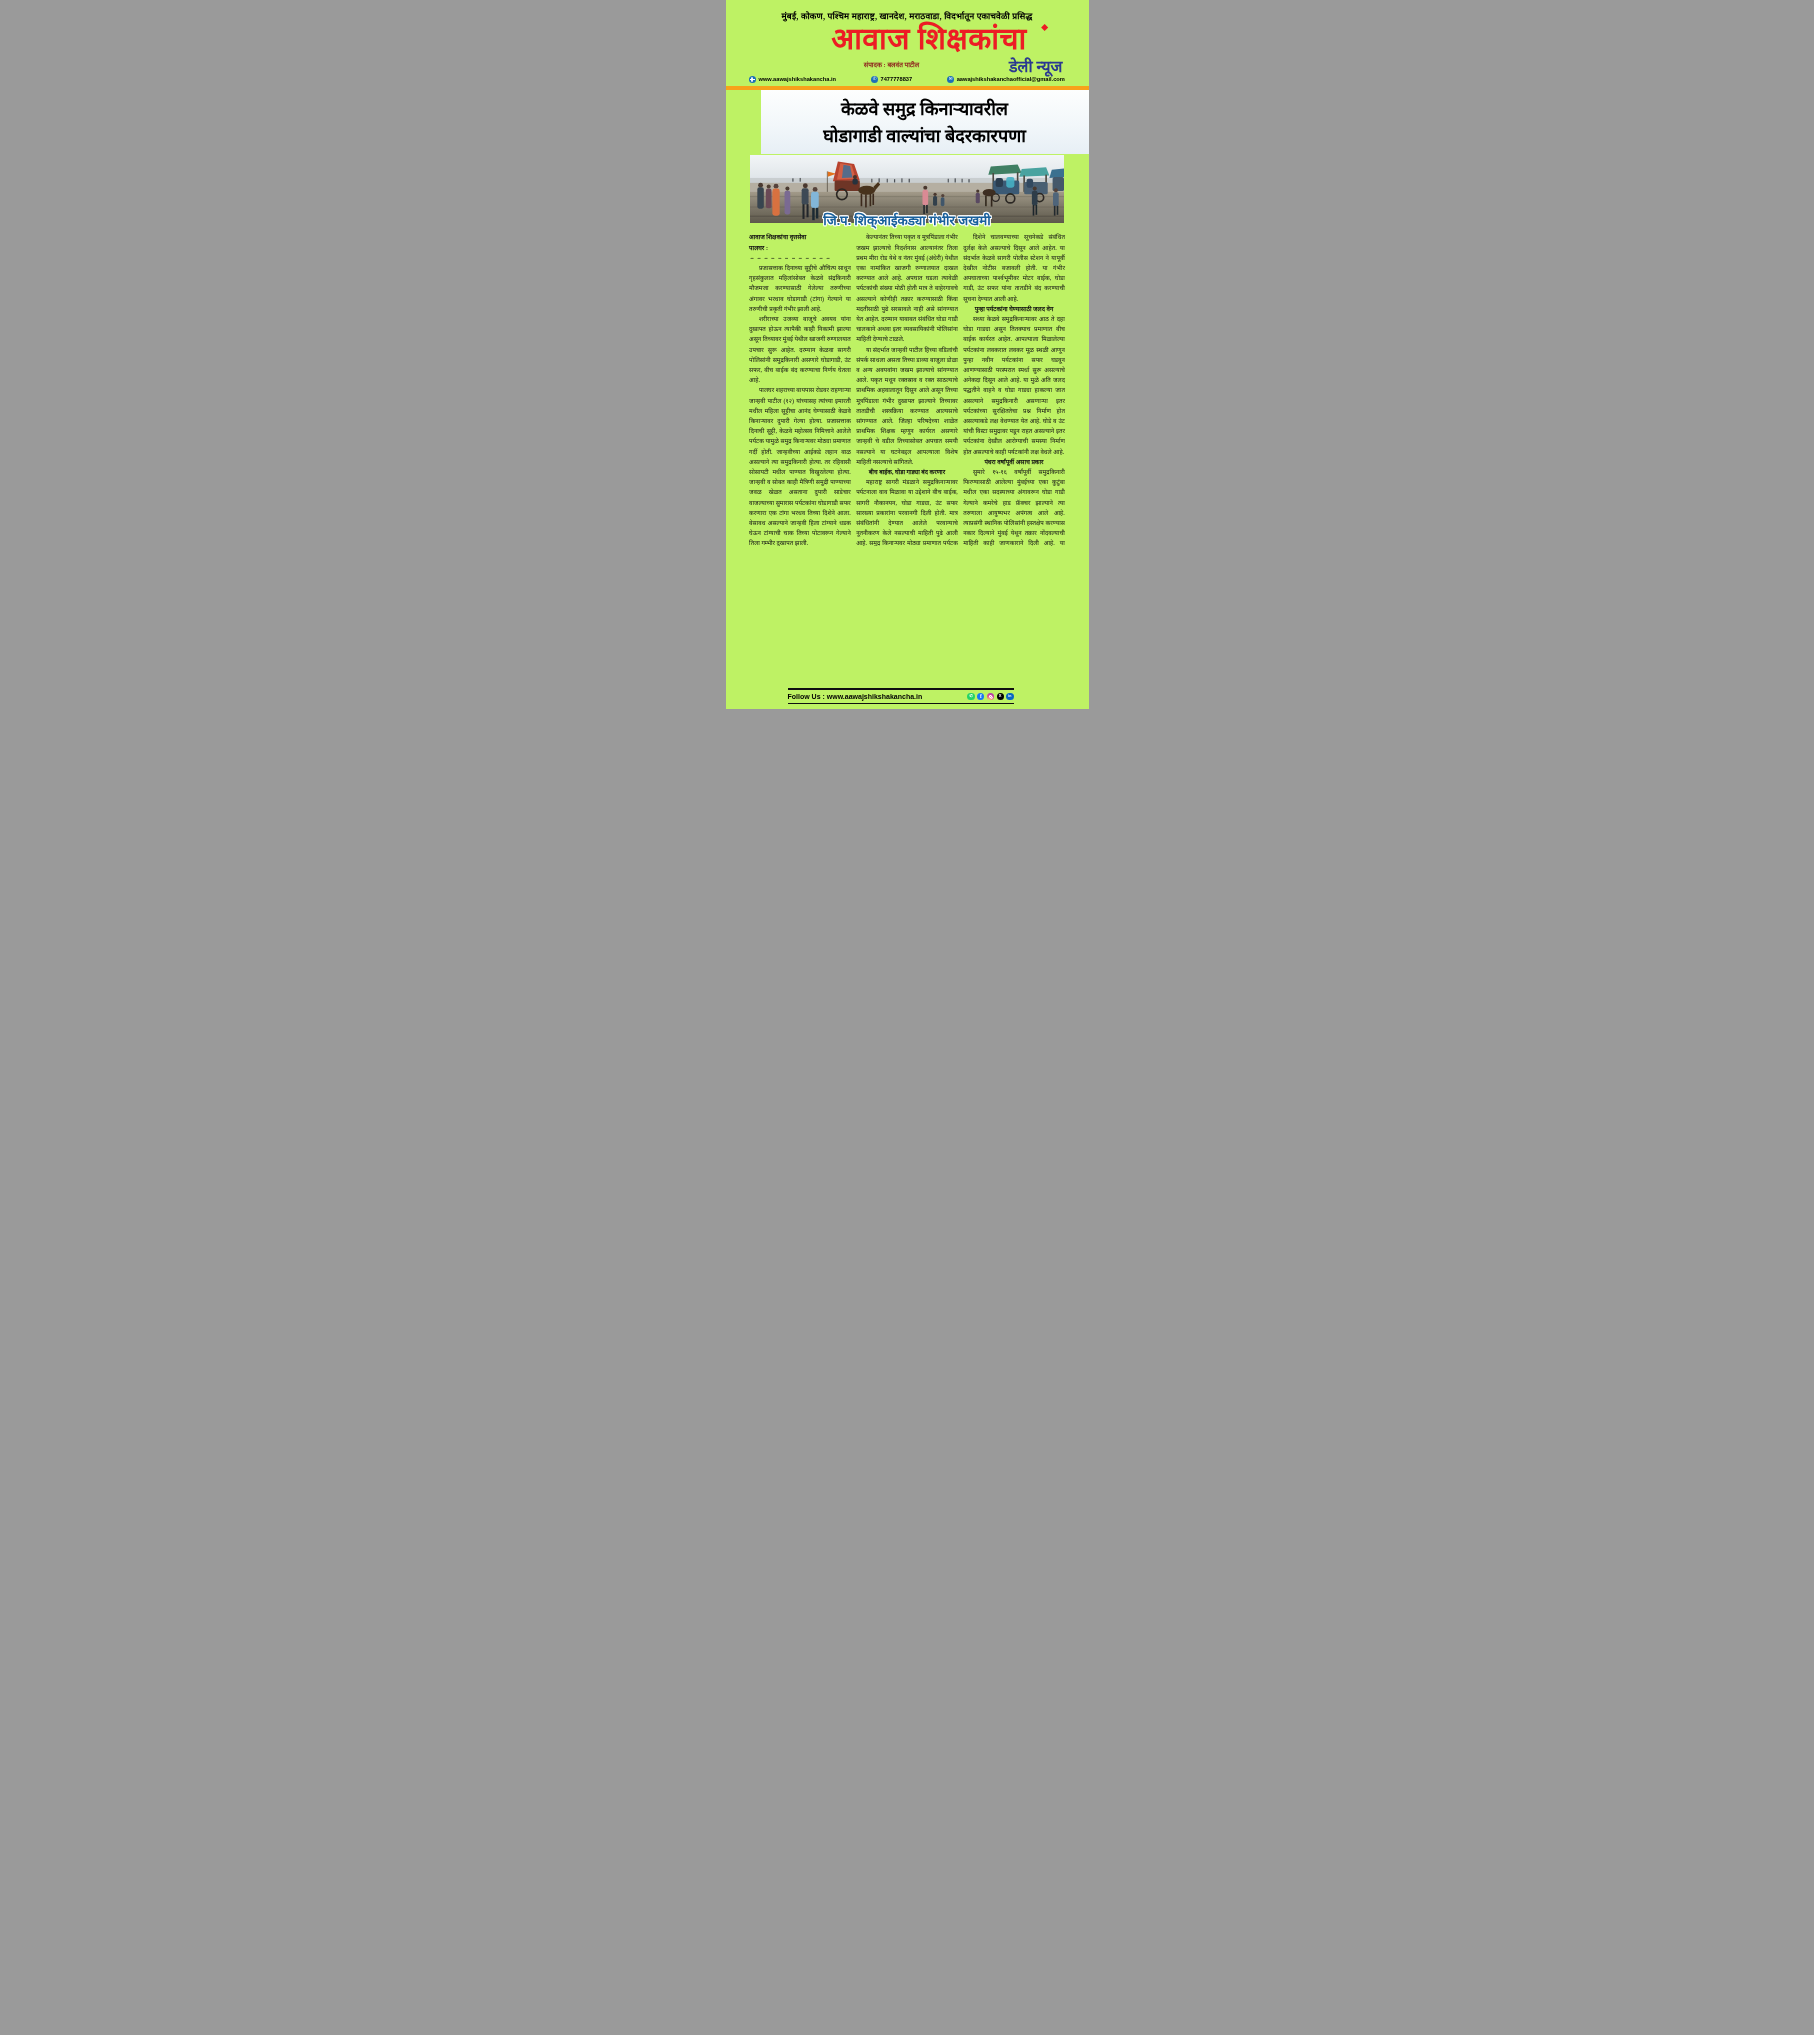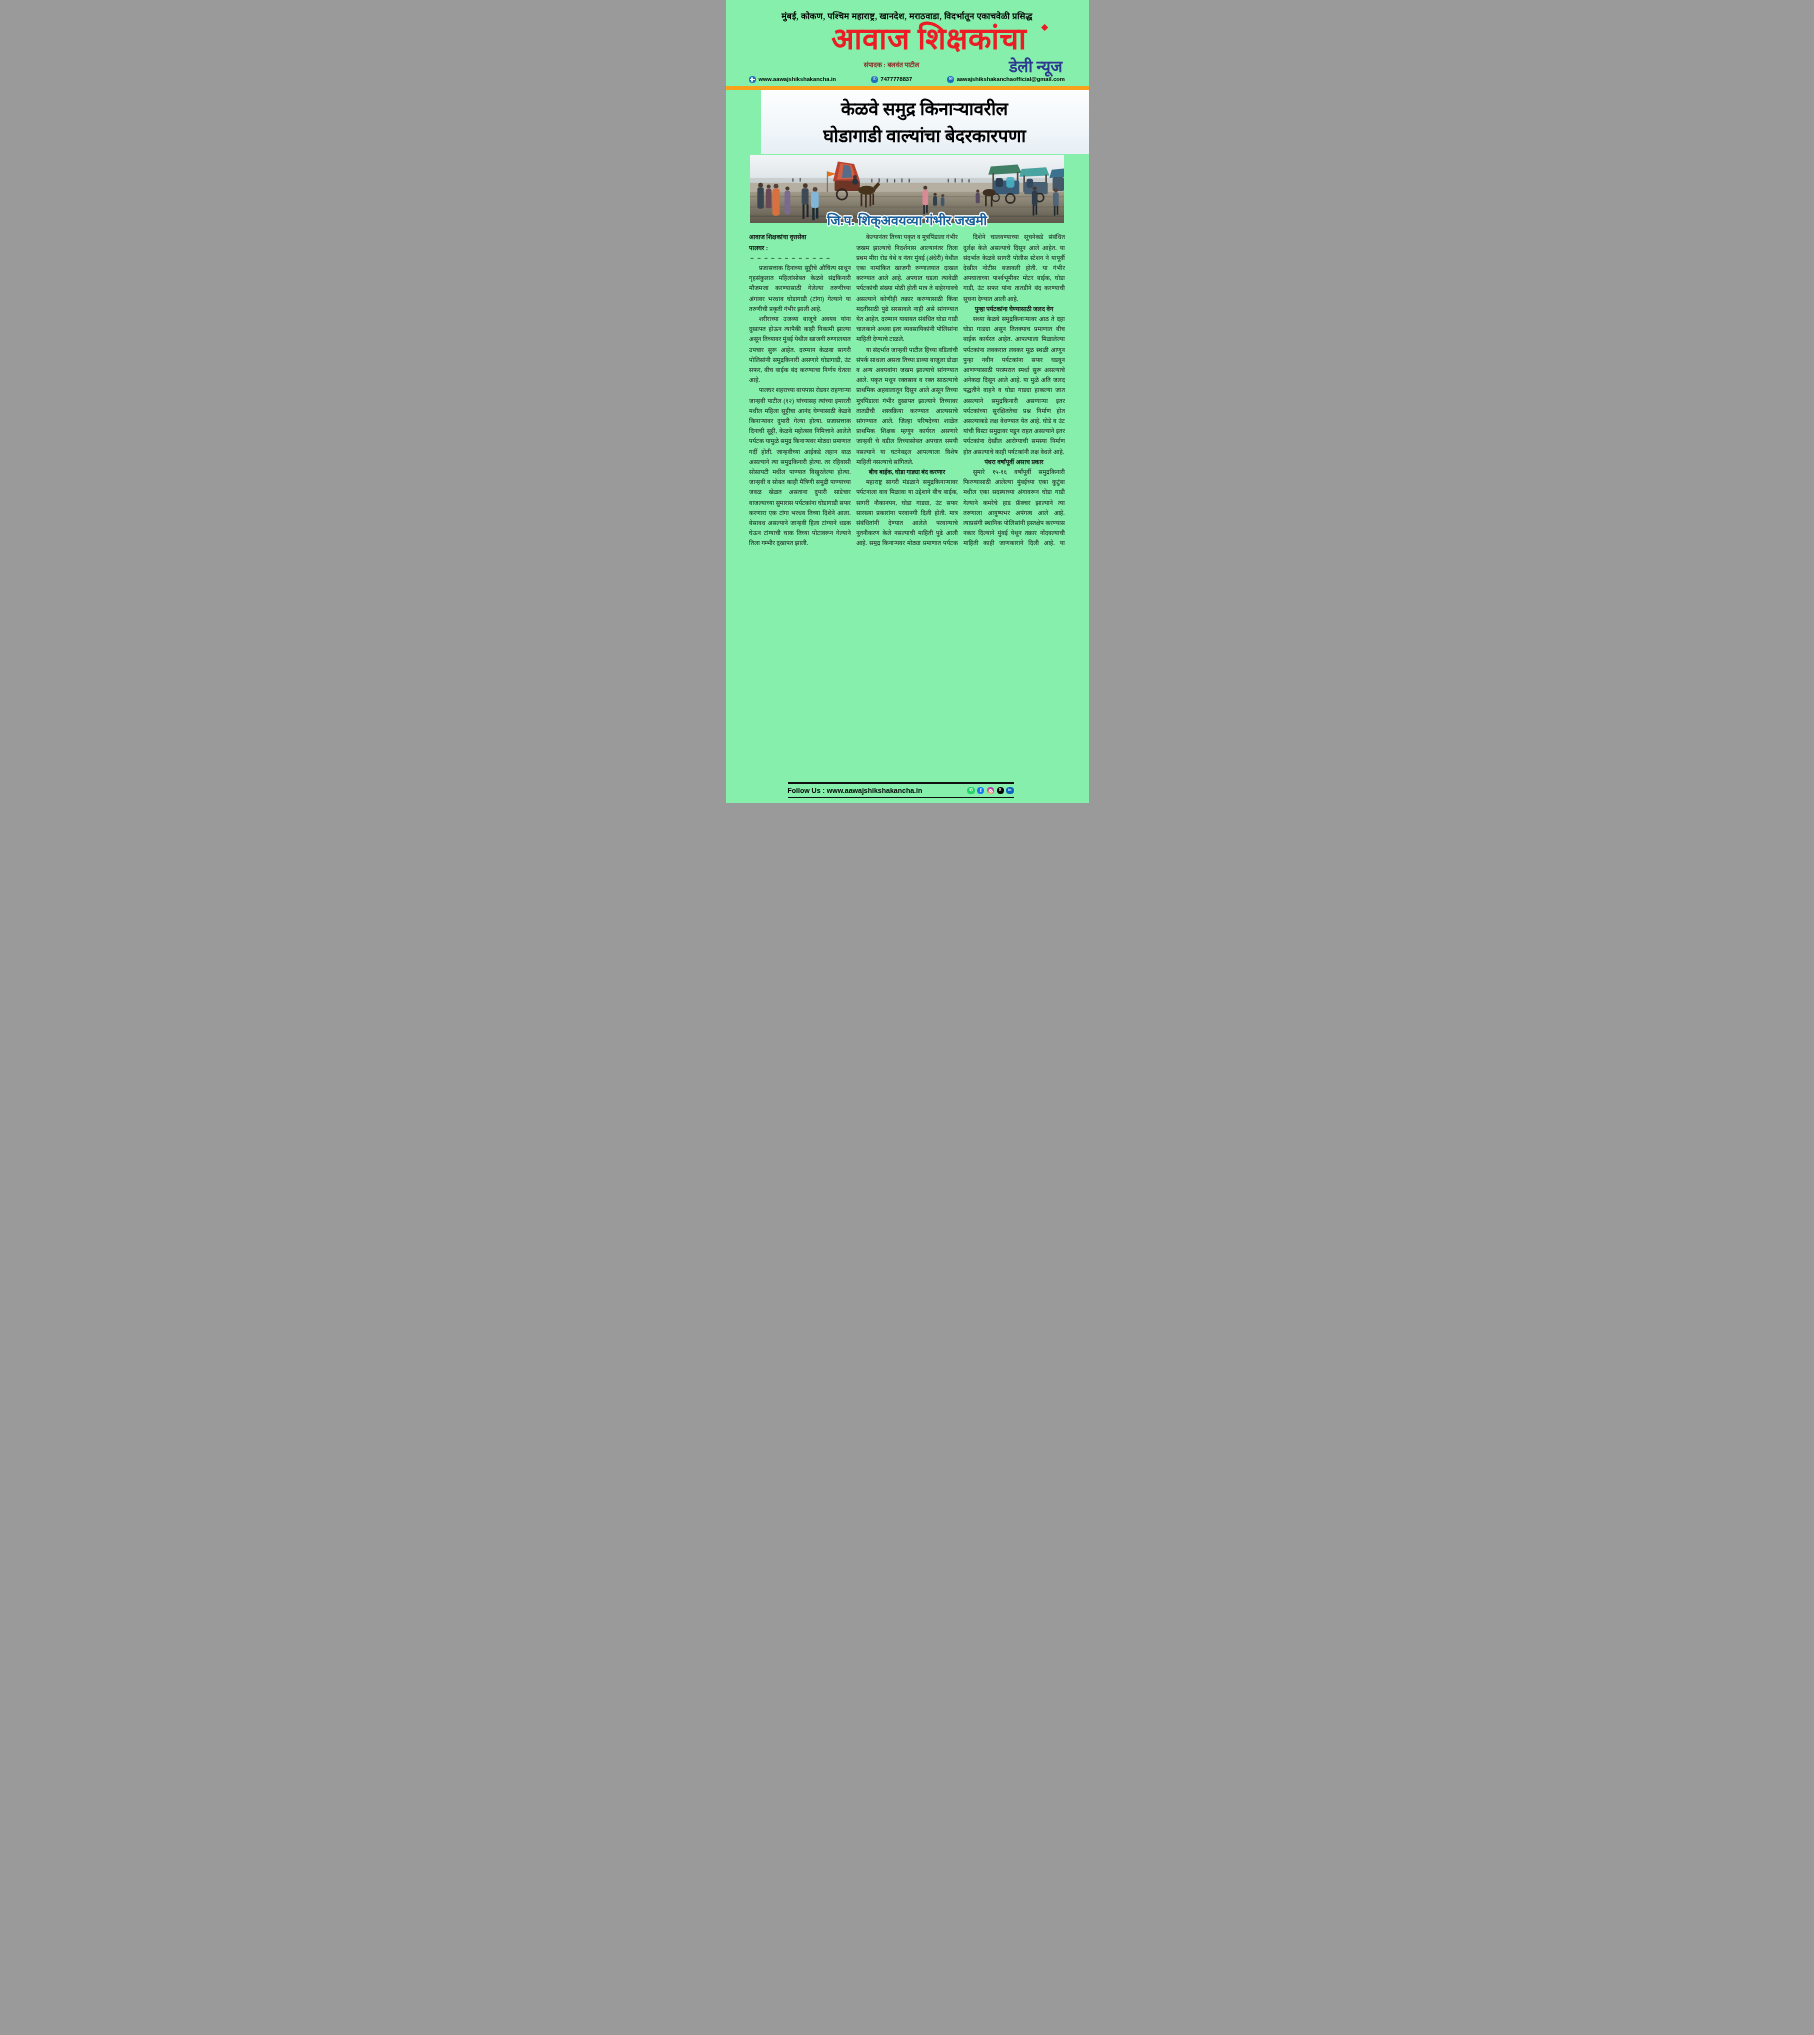--- a/index.html
+++ b/index.html
@@ -1,20 +1,20 @@
 <!DOCTYPE html>
 <html style="font-size:6.5px"><head>
 <meta charset="utf-8">
 <style>
   html,body{margin:0;padding:0;background:#9a9a9a;}
   .page{
     position:relative;
-    width:363px;height:803px;
+    width:363px;height:709px;
     margin:0 auto;
-    background:#86efac;
+    background:#bef264;
     overflow:hidden;
     font-family:"Liberation Serif","DejaVu Serif",serif;
     color:#111;
   }
   
   .tagline{
     padding-top:9.8px;
     text-align:center;
     font-weight:bold;
     font-size:8.5px;
@@ -294,21 +294,21 @@
         <circle cx="752" cy="86" r="5" fill="#54423a"></circle>
           <rect x="745" y="91" width="14" height="34" rx="5" fill="#50657a"></rect>
         <rect x="747" y="124" width="4" height="24" fill="#23292f"></rect>
           <rect x="754" y="124" width="4" height="22" fill="#23292f"></rect>
         <circle cx="560" cy="88" r="4" fill="#4a382e"></circle>
           <rect x="555" y="92" width="10" height="26" rx="4" fill="#5a4a62"></rect>
       </g>
     </svg>
   </div>
 
-  <div class="photo-caption">जि.प. शिक्अवयव्या गंभीर जखमी</div>
+  <div class="photo-caption">जि.प. शिक्आईकड्या गंभीर जखमी</div>
 
   <div class="columns">
     <div class="col">
         <p class="blk-byline">आवाज शिक्षकांचा वृत्तसेवा</p>
         <p class="blk-dateline">पालघर :</p>
         <p class="blk-dashes">－－－－－－－－－－－－</p>
         <p class="blk-para">प्रजासत्ताक दिनाच्या सुट्टीचे औचित्य साधून गृहसंकुलात महिलांसोबत केळवे संद्रकिनारी मौजमजा करण्यासाठी गेलेल्या तरुणीच्या अंगावर भरधाव घोडागाडी (टांगा) गेल्याने या तरुणीची प्रकृती गंभीर झाली आहे.</p>
         <p class="blk-para">शरीराच्या उजव्या बाजूचे अवयव यांना दुखापत होऊन त्यापैकी काही निकामी झाल्या असून तिच्यावर मुंबई येथील खाजगी रुग्णालयात उपचार सुरू आहेत. दरम्यान केळवा सागरी पोलिसांनी समुद्रकिनारी असणारे घोडागाडी, उंट सफर, बीच बाईक बंद करण्याचा निर्णय घेतला आहे.</p>
         <p class="blk-para">पालघर शहराच्या बायपास रोडवर राहणाऱ्या जान्हवी पाटील (१२) यांच्यासह त्यांच्या इमारती मधील महिला सुट्टीचा आनंद घेण्यासाठी केळवे किनाऱ्यावर दुपारी गेल्या होत्या. प्रजासत्ताक दिनाची सुट्टी, केळवे महोत्सव निमित्ताने आलेले पर्यटक यामुळे समुद्र किनाऱ्यवर मोठ्या प्रमाणात गर्दी होती. जान्हवीच्या आईकडे लहान बाळ असल्याने त्या समुद्रकिनारी होत्या. तर रहिवासी सोसायटी मधील पाण्यात विखुरलेल्या होत्या. जान्हवी व सोबत काही मैत्रिणी समुद्री पाण्याच्या जवळ खेळत असताना दुपारी साडेचार वाजल्याच्या सुमारास पर्यटकांना घोडागाडी सफर करणारा एक टांगा भरधव तिच्या दिशेने आला. बेसावध असल्याने जान्हवी हिला टांग्याने धडक घेऊन टांग्याची चाक तिच्या पोटावरून गेल्याने तिला गम्भीर दुखापत झाली.</p>
       </div>

